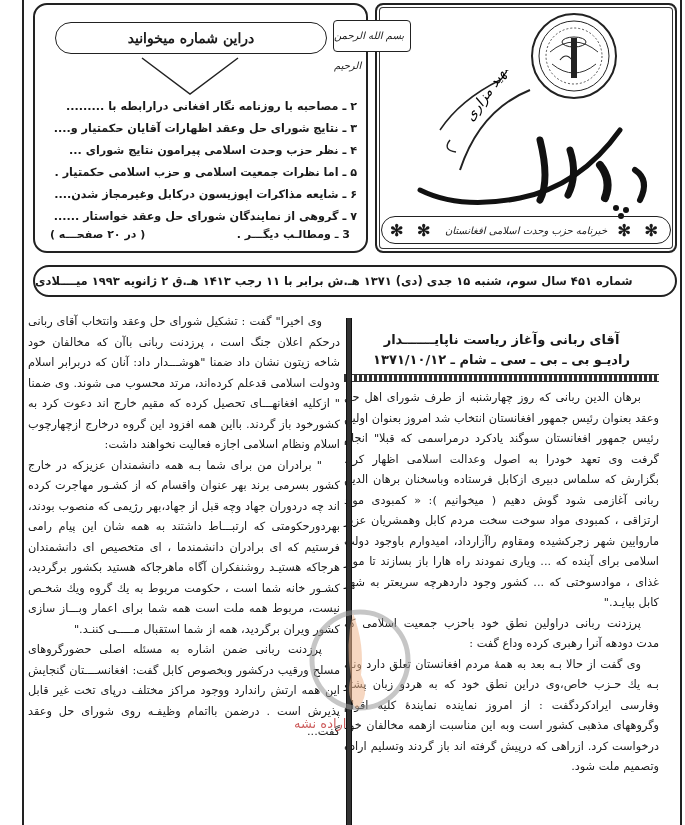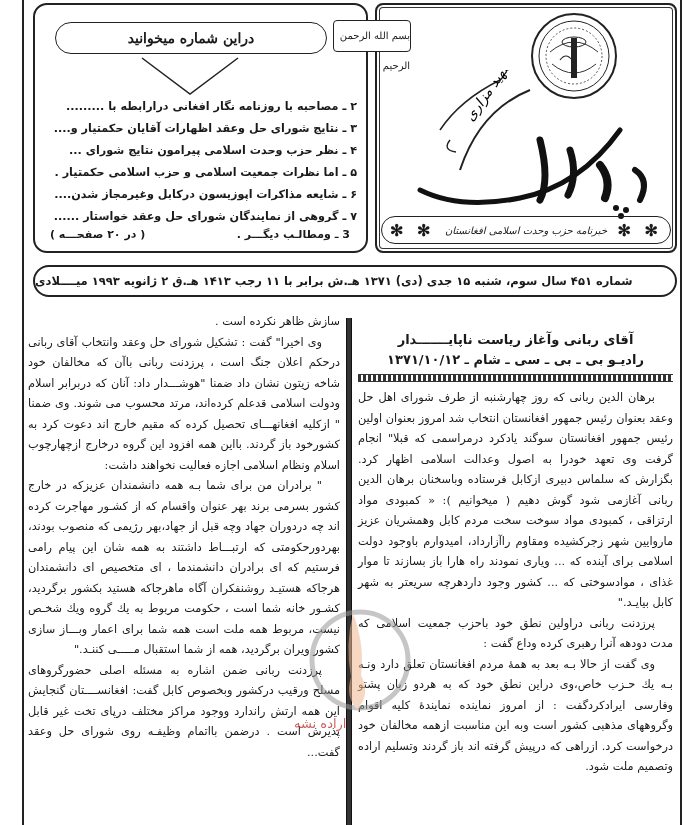--- a/index.html
+++ b/index.html
@@ -21,22 +21,22 @@
     border: 2px solid #222; border-radius: 14px; box-sizing: border-box;
   }
   .masthead-box {
     position: absolute; left: 375px; top: 3px; width: 302px; height: 250px;
     border: 2px solid #222; border-radius: 8px; box-sizing: border-box;
     box-shadow: inset 0 0 0 2px #fff, inset 0 0 0 3px #333;
   }
   .bismillah {
     position: absolute; left: 333px; top: 20px; width: 76px; height: 30px;
     border: 1.5px solid #222; border-radius: 4px; background: #fff;
-    direction: rtl; text-align: right; font-family: "DejaVu Serif", serif;
-    font-size: 10px; line-height: 30px; z-index: 3;
+    direction: rtl; text-align: left; font-family: "DejaVu Serif", serif;
+    font-style: italic; font-size: 10px; line-height: 30px; z-index: 3;
   }
   .toc-title {
     position: absolute; left: 55px; top: 22px; width: 270px; height: 30px;
     border: 1.5px solid #222; border-radius: 16px;
     direction: rtl; text-align: center; font-family: "DejaVu Serif", serif;
     font-weight: bold; font-size: 14px; line-height: 30px;
   }
   .toc-arrow {
     position: absolute; left: 140px; top: 56px; width: 100px; height: 40px;
   }
@@ -76,21 +76,21 @@
   .col-divider {
     position: absolute; left: 346px; top: 318px; width: 6px; height: 507px;
     background: #333; border-left: 1px solid #111; border-right: 1px solid #111;
     box-sizing: border-box;
   }
   .col {
     position: absolute; direction: rtl; text-align: justify;
     font-size: 11.3px; line-height: 20.5px; color: #1a1a1a;
   }
   .col p { margin: 0; }
-  .col-right { left: 358px; top: 330px; width: 315px; }
+  .col-right { left: 344px; top: 330px; width: 315px; }
   .col-left { left: 28px; top: 312px; width: 312px; }
   .article-head {
     font-weight: bold; font-size: 13px; line-height: 20px; text-align: center;
   }
   .article-rule {
     height: 6px; margin: 4px 0 6px 0;
     background: repeating-linear-gradient(90deg, #333 0 3px, #fff 3px 5px);
     border-top: 1px solid #333; border-bottom: 1px solid #333;
   }
   .indent { text-indent: 18px; }
@@ -165,21 +165,20 @@
   <p class="article-head">رادیـو بی ـ بی ـ سی ـ شام ـ ۱۳۷۱/۱۰/۱۲</p>
   <div class="article-rule"></div>
   <p class="indent">برهان الدین ربانی که روز چهارشنبه از طرف شورای اهل حل وعقد بعنوان رئیس جمهور افغانستان انتخاب شد امروز بعنوان اولین رئیس جمهور افغانستان سوگند یادکرد درمراسمی که قبلا" انجام گرفت وی تعهد خودرا به اصول وعدالت اسلامی اظهار کرد. بگزارش که سلماس دبیری ازکابل فرستاده وباسخنان برهان الدین ربانی آغازمی شود گوش دهیم ( میخوانیم ): « کمبودی مواد ارتزاقی ، کمبودی مواد سوخت سخت مردم کابل وهمشریان عزیز ماروایین شهر زجرکشیده ومقاوم راآزارداد، امیدوارم باوجود دولت اسلامی برای آینده که ... ویاری نمودند راه هارا باز بسازند تا موار غذای ، موادسوختی که ... کشور وجود داردهرچه سریعتر به شهر کابل بیایـد."</p>
   <p class="indent">پرزدنت ربانی دراولین نطق خود باحزب جمعیت اسلامی که مدت دودهه آنرا رهبری کرده وداع گفت :</p>
   <p class="indent">وی گفت از حالا بـه بعد به همهٔ مردم افغانستان تعلق دارد ونـه بـه یك حـزب خاص،وی دراین نطق خود که به هردو زبان پشتو وفارسی ایرادکردگفت : از امروز نماینده نمایندهٔ کلیه اقوام وگروههای مذهبی کشور است وبه این مناسبت ازهمه مخالفان خود درخواست کرد. ازراهی که درپیش گرفته اند باز گردند وتسلیم اراده وتصمیم ملت شود.</p>
 </div>
 
 <div class="col-divider"></div>
 
 <div class="col col-left">
-  <p>سازش ظاهر نکرده است .</p>
   <p class="indent">وی اخیرا" گفت : تشکیل شورای حل وعقد وانتخاب آقای ربانی درحکم اعلان جنگ است ، پرزدنت ربانی باآن که مخالفان خود شاخه زیتون نشان داد ضمنا "هوشـــدار داد: آنان که دربرابر اسلام ودولت اسلامی قدعلم کرده‌اند، مرتد محسوب می شوند. وی ضمنا " ازکلیه افغانهـــای تحصیل کرده که مقیم خارج اند دعوت کرد به کشورخود باز گردند. بااین همه افزود این گروه درخارج ازچهارچوب اسلام ونظام اسلامی اجازه فعالیت نخواهند داشت:</p>
   <p class="indent">" برادران من برای شما بـه همه دانشمندان عزیزکه در خارج کشور بسرمی برند بهر عنوان واقسام که از کشـور مهاجرت کرده اند چه دردوران جهاد وچه قبل از جهاد،بهر رژیمی که منصوب بودند، بهردورحکومتی که ارتبـــاط داشتند به همه شان این پیام رامی فرستیم که ای برادران دانشمندما ، ای متخصیص ای دانشمندان هرجاکه هستیـد روشنفکران آگاه ماهرجاکه هستید بکشور برگردید، کشـور خانه شما است ، حکومت مربوط به یك گروه ویك شخـص نیست، مربوط همه ملت است همه شما برای اعمار وبـــاز سازی کشور ویران برگردید، همه از شما استقبال مـــــی کننـد."</p>
   <p class="indent">پرزدنت ربانی ضمن اشاره به مسئله اصلی حضورگروهای مسلح ورقیب درکشور وبخصوص کابل گفت: افغانســــتان گنجایش این همه ارتش راندارد ووجود مراکز مختلف درپای تخت غیر قابل پذیرش است . درضمن بااتمام وظیفـه روی شورای حل وعقد گفت...</p>
 </div>
 
 <svg class="watermark" viewBox="0 0 110 110">
   <circle cx="55" cy="55" r="48" fill="none" stroke="#999" stroke-width="5"></circle>
   <path d="M48 8 Q60 40 56 70 Q66 90 52 104 Q40 92 46 72 Q40 40 48 8 Z" fill="#f0b890"></path>
 </svg>
 <div class="watermark-text">اراده‌ نشه</div>

